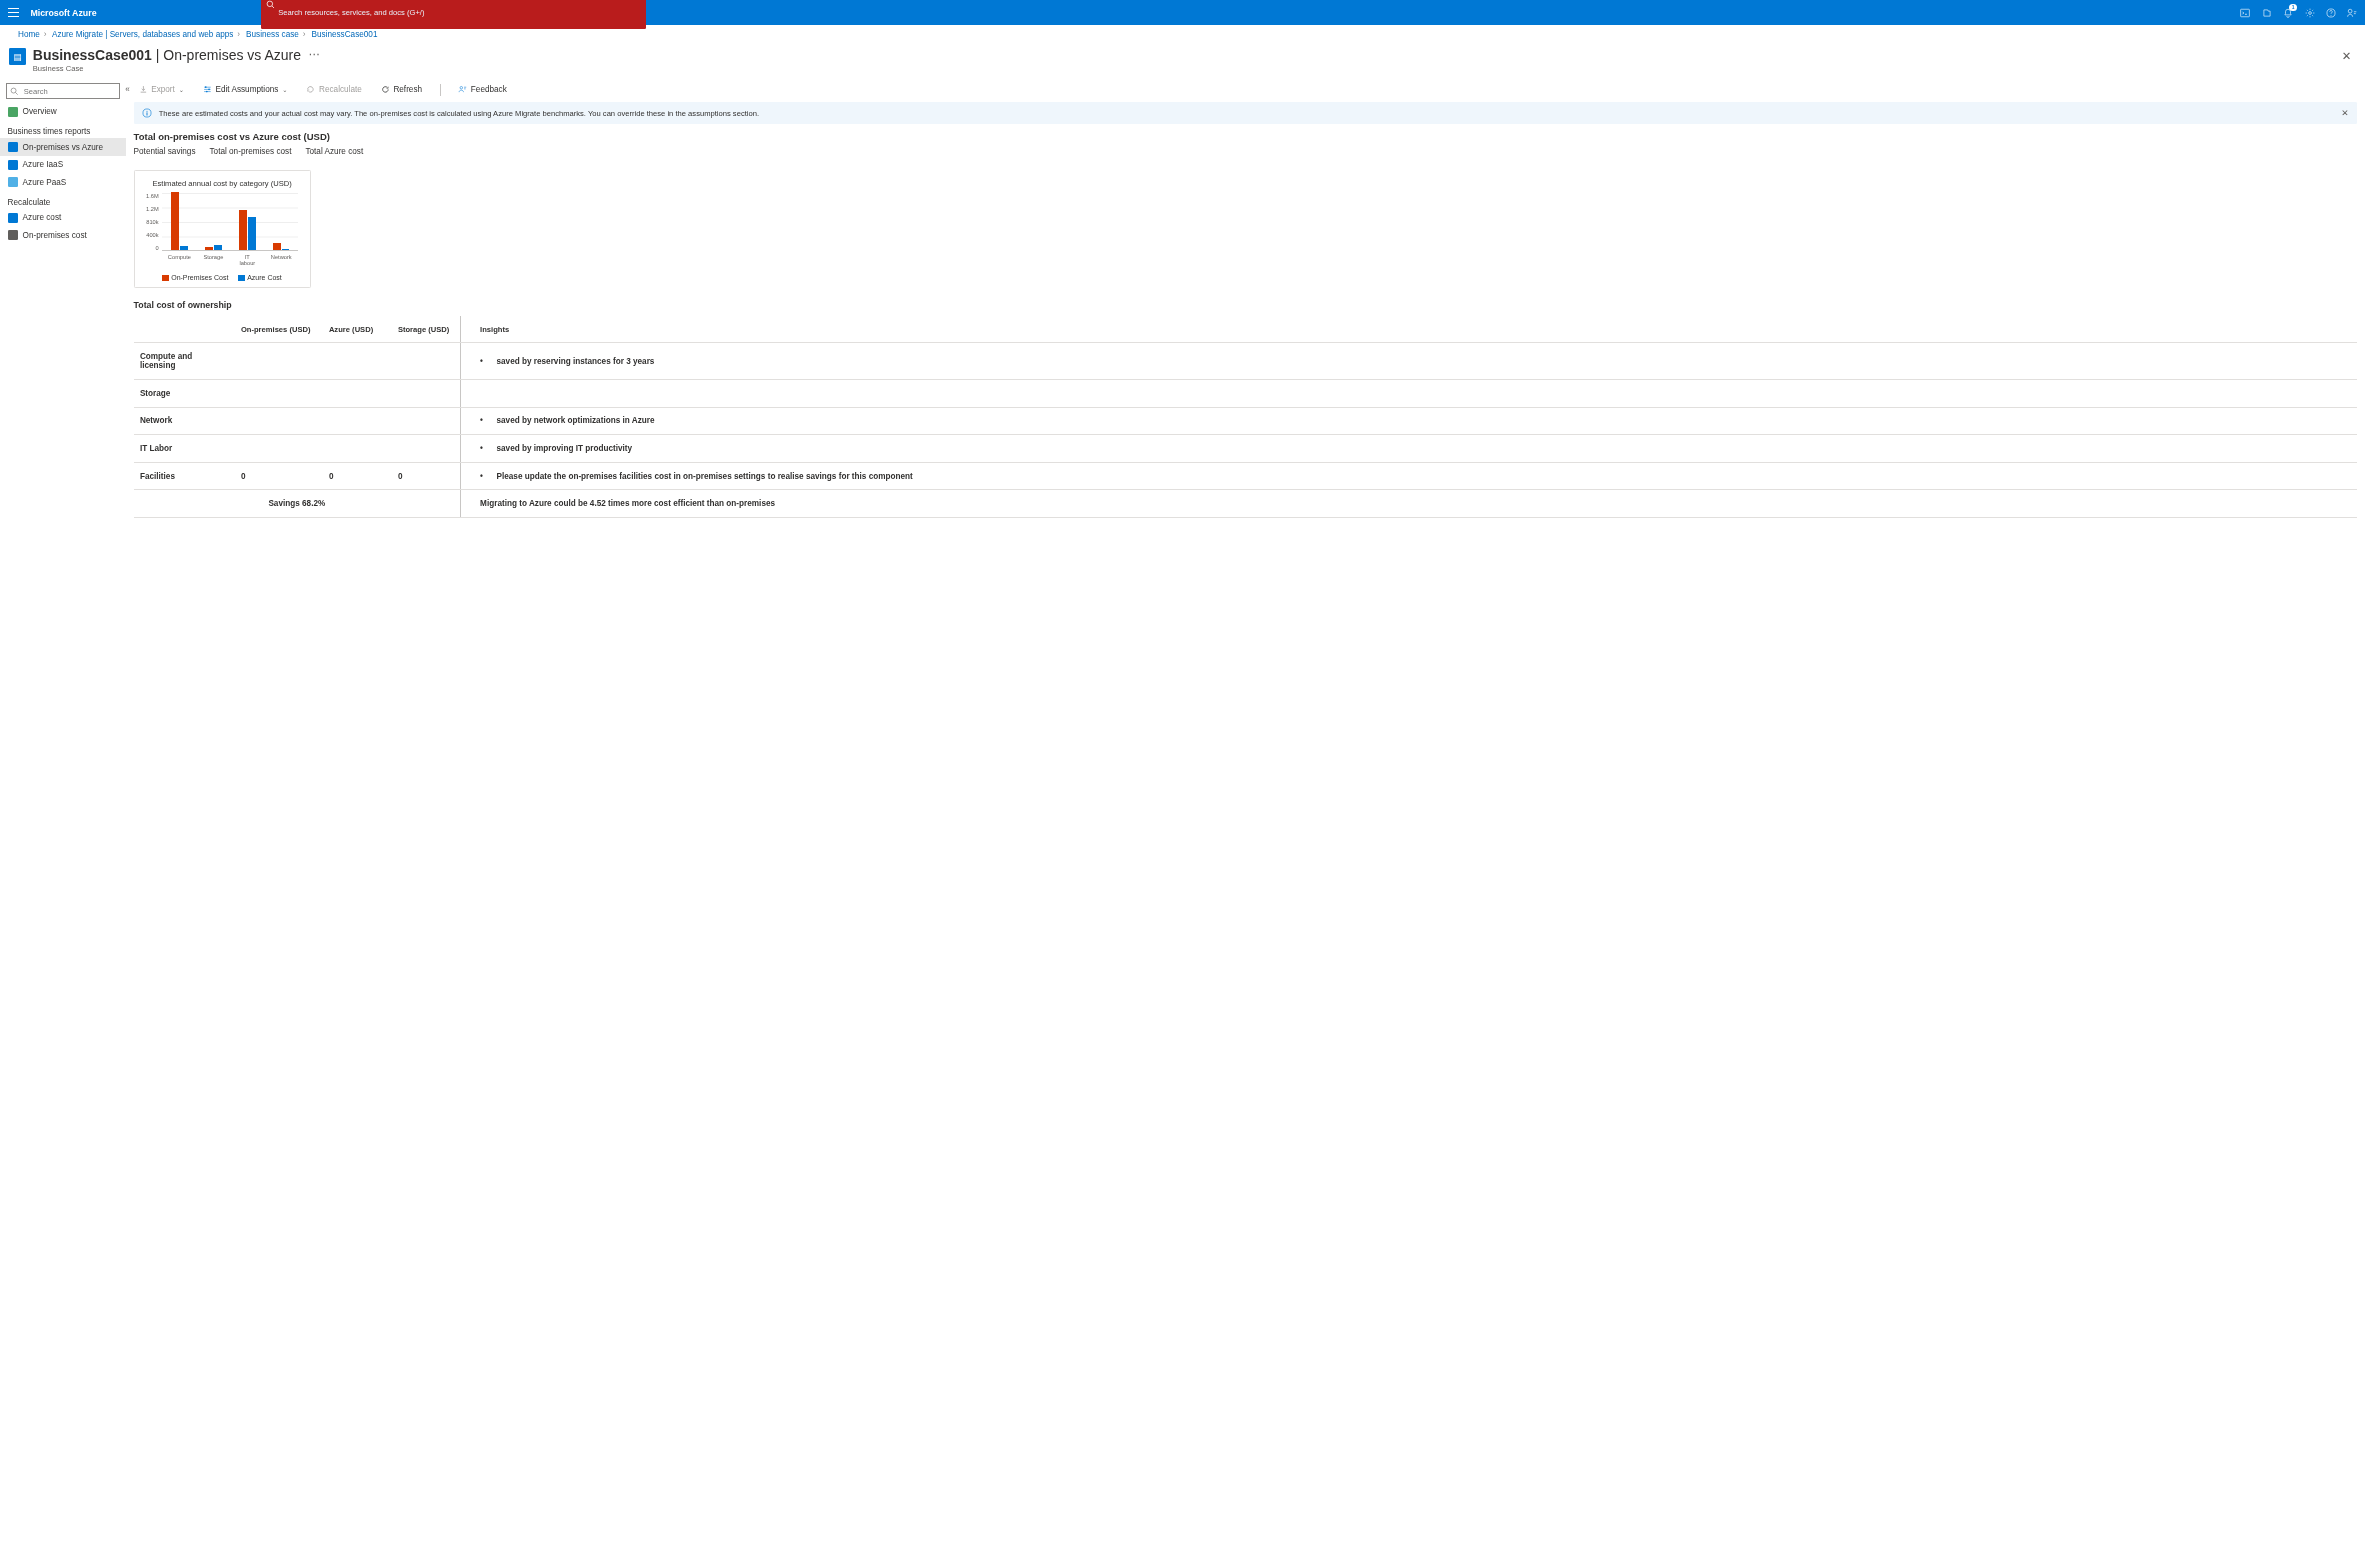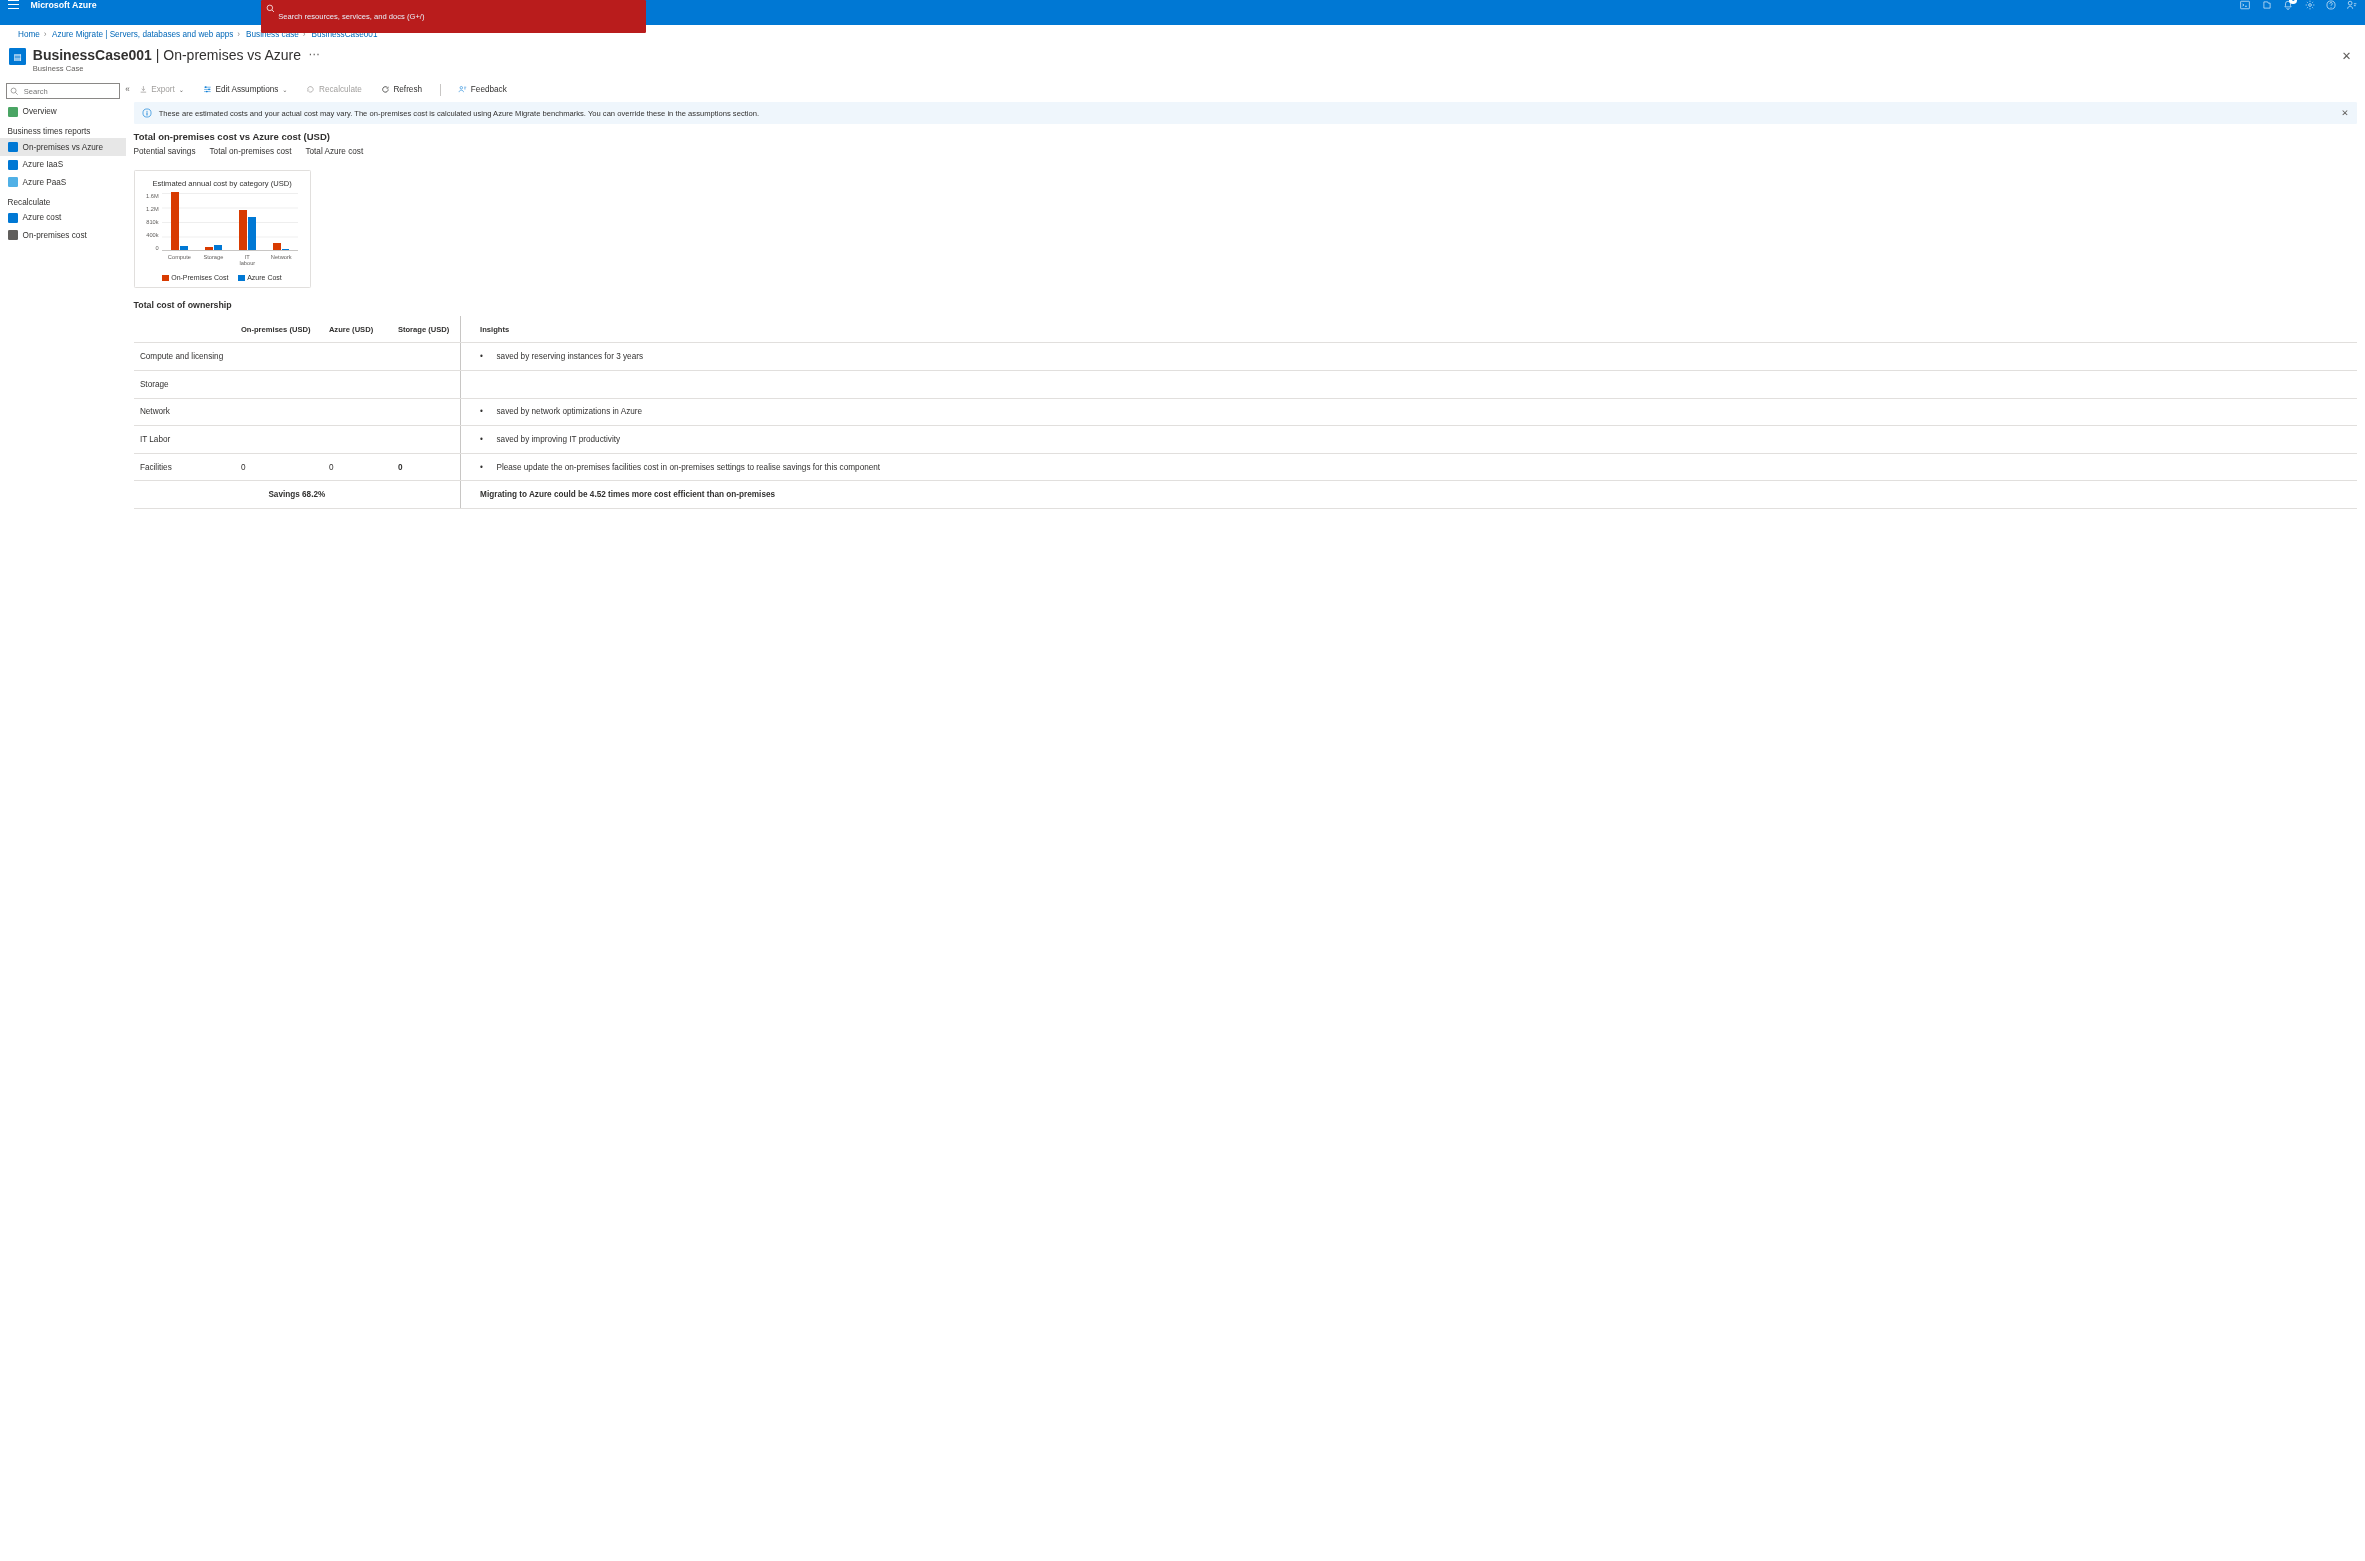--- a/index.html
+++ b/index.html
@@ -1,17 +1,17 @@
 <!DOCTYPE html>
 <html style="font-size:10px"><head>
 <meta charset="utf-8">
 <style>
 *{box-sizing:border-box;margin:0;padding:0;font-family:"Segoe UI",Arial,sans-serif}
 body{background:#fff;color:#323130;font-size:8.2px;overflow-x:hidden}
-.topbar{height:25px;background:#0078d4;display:flex;align-items:flex-start;color:#fff;padding:0 7.6px}
+.topbar{height:25px;background:#0078d4;display:flex;align-items:center;color:#fff;padding:0 7.6px}
 .topbar .ham{width:11.4px;height:8.8px;cursor:pointer;display:flex;flex-direction:column;justify-content:space-between}
 .topbar .ham span{display:block;height:0.9px;background:#fff}
 .topbar .brand{margin-left:11.4px;font-size:8.8px;font-weight:600}
 .topbar .search{flex:1;max-width:385px;margin-left:164px}
 .topbar .search input{width:100%;height:33px;border:none;border-radius:1.3px;padding:0 6.3px 0 17.7px;background:#b91c1c;color:#fff;font-size:7.6px}
 .topbar .search{position:relative}
 .topbar .search .si{position:absolute;left:5px;top:3.8px;width:8.8px;height:8.8px}
 .topbar .search input::placeholder{color:#e8f1fa}
 .topbar .ticons{margin-left:auto;display:flex;gap:11.4px;align-items:center}
 .topbar .ticons .ti{width:10px;height:10px;cursor:pointer;position:relative;display:flex;align-items:center;justify-content:center}
@@ -57,21 +57,21 @@
 .ylabels{display:flex;flex-direction:column;justify-content:space-between;height:58px;margin-right:3.8px;text-align:right;font-size:5.7px;color:#605e5c}
 .plot{flex:1}
 .grid{height:58px;border-bottom:0.6px solid #c8c6c4;display:flex;align-items:flex-end;justify-content:space-around;background:linear-gradient(to bottom,#eee 0.6px,transparent 0.6px) 0 0/100% 14.5px}
 .bargrp{display:flex;gap:1.3px;align-items:flex-end}
 .bar{width:7.6px}
 .xlabels{display:flex;justify-content:space-around;font-size:5.7px;color:#605e5c;margin-top:2.5px}
 .legend{display:flex;gap:10px;justify-content:center;margin-top:7.6px;font-size:7px}
 .legend .sw{width:6.3px;height:6.3px;display:inline-block;margin-right:2.5px;vertical-align:middle}
 .tco{margin-top:2.5px}
 .tco table{width:100%;border-collapse:collapse;font-size:8.2px}
-.tco th,.tco td{text-align:left;padding:8.8px 6.3px;border-bottom:0.6px solid #e1dfdd;font-weight:400;vertical-align:middle}
+.tco th,.tco td{text-align:left;padding:8.8px 6.3px;border-bottom:0.6px solid #e1dfdd;font-weight:700;vertical-align:middle}
 .tco thead th{font-weight:600;font-size:7.6px}
 .tco .vline{border-left:0.6px solid #c8c6c4}
 .tco .insights{padding-left:19px}
 .bullet{display:flex;gap:12.6px;align-items:flex-start}
 .bullet .b{width:3.8px}
 .tco tfoot td{font-weight:600}
 svg{display:block}
 </style>
 </head>
 <body>

